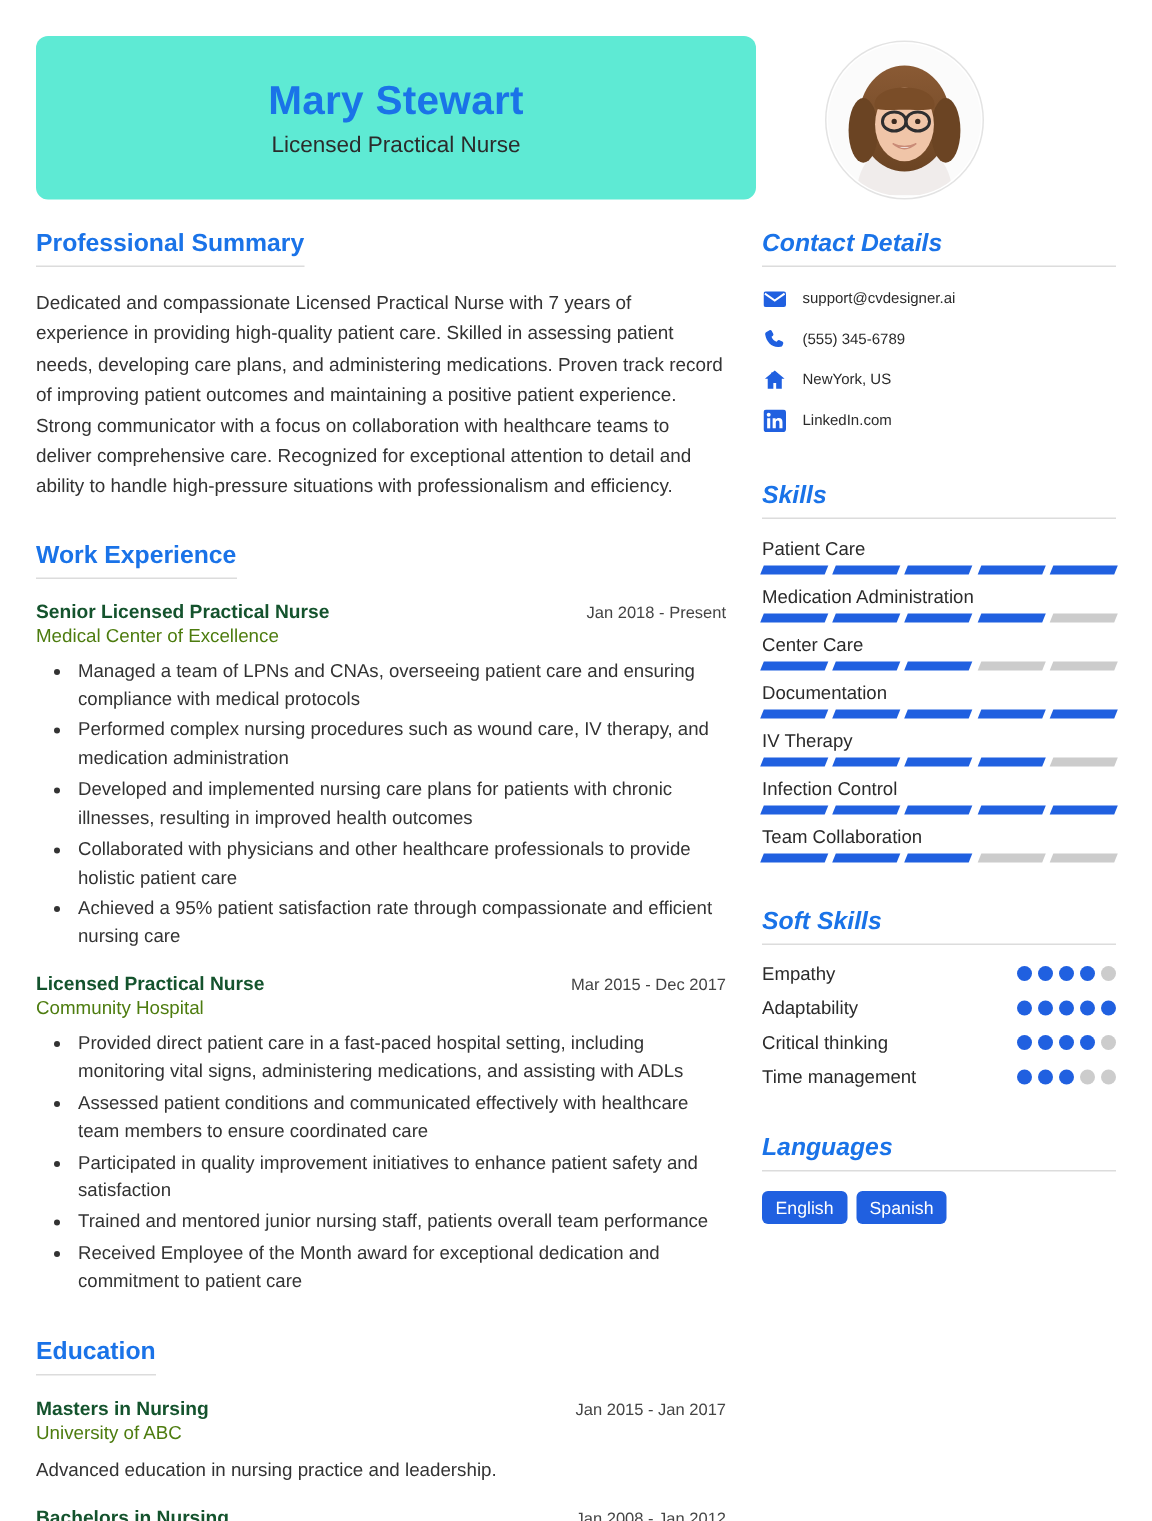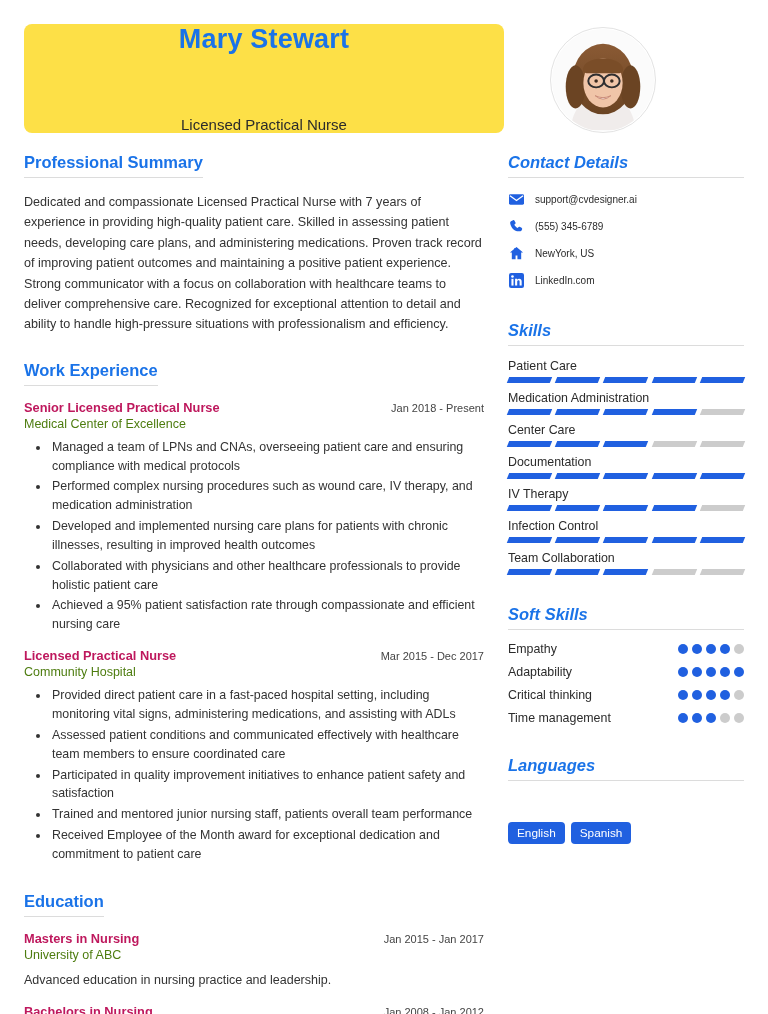--- a/index.html
+++ b/index.html
@@ -8,24 +8,24 @@
     background: #ffffff;
     font-family: "Liberation Sans", sans-serif;
     overflow: hidden;
   }
   .page { width: 768px; height: 1014px; position: relative; overflow: hidden; }
 
   
   .header-row { display: flex; align-items: flex-start; padding: 24px 24px 0 24px; }
   .header-box {
     width: 480px; height: 109px;
-    background: #fde047;
+    background: #5eead4;
     border-radius: 8px;
     display: flex; flex-direction: column;
-    align-items: center; justify-content: space-between;
+    align-items: center; justify-content: center;
   }
   .name {
     color: #1a73e8;
     font-size: 27px; font-weight: bold;
     letter-spacing: .2px; line-height: 1.15;
   }
   .job-title { color: #2b2b2b; font-size: 15px; margin-top: 5px; }
 
   .photo-wrap {
     margin-left: 46px; margin-top: 3px;
@@ -50,21 +50,21 @@
   .sec-h.wide { display: block; font-style: italic; }
 
   .summary {
     font-size: 12.6px; color: #333; line-height: 1.62;
     margin-top: 14px; text-align: left;
   }
 
   
   .entry { margin-top: 14px; }
   .entry-top { display: flex; justify-content: space-between; align-items: baseline; }
-  .entry-role { font-size: 12.8px; font-weight: bold; color: #be185d; }
+  .entry-role { font-size: 12.8px; font-weight: bold; color: #14532d; }
   .entry-date { font-size: 11px; color: #444; white-space: nowrap; padding-left: 10px; }
   .entry-org { font-size: 12.5px; color: #4d7c0f; margin-top: 2px; }
   .entry-desc { font-size: 12.5px; color: #333; margin-top: 9px; line-height: 1.55; }
   ul.bullets { margin: 7px 0 0 0; padding-left: 26px; }
   ul.bullets li {
     font-size: 12.4px; color: #333; line-height: 1.52;
     margin-bottom: 2px; padding-left: 2px;
   }
 
   
@@ -93,21 +93,21 @@
   .soft { display: flex; align-items: center; justify-content: space-between; margin-bottom: 9px; }
   .soft-name { font-size: 12.4px; color: #2b2b2b; }
   .dots { display: flex; gap: 4px; }
   .dot { width: 10px; height: 10px; border-radius: 50%; background: #cccccc; }
   .dot.on { background: #2060e0; }
 
   
   .lang-list { margin-top: 13px; display: flex; gap: 6px; flex-wrap: wrap; }
   .lang-chip {
     background: #2060e0; color: #ffffff;
-    font-size: 11.8px; padding: 4px 9px; border-radius: 4px; margin-top: 28px;
+    font-size: 11.8px; padding: 4px 9px; border-radius: 4px;
   }
   .sec-gap { height: 26px; }
   .sec-gap-sm { height: 22px; }
 </style>
 </head>
 <body>
 
 <div class="page">
 
   <div class="header-row">

